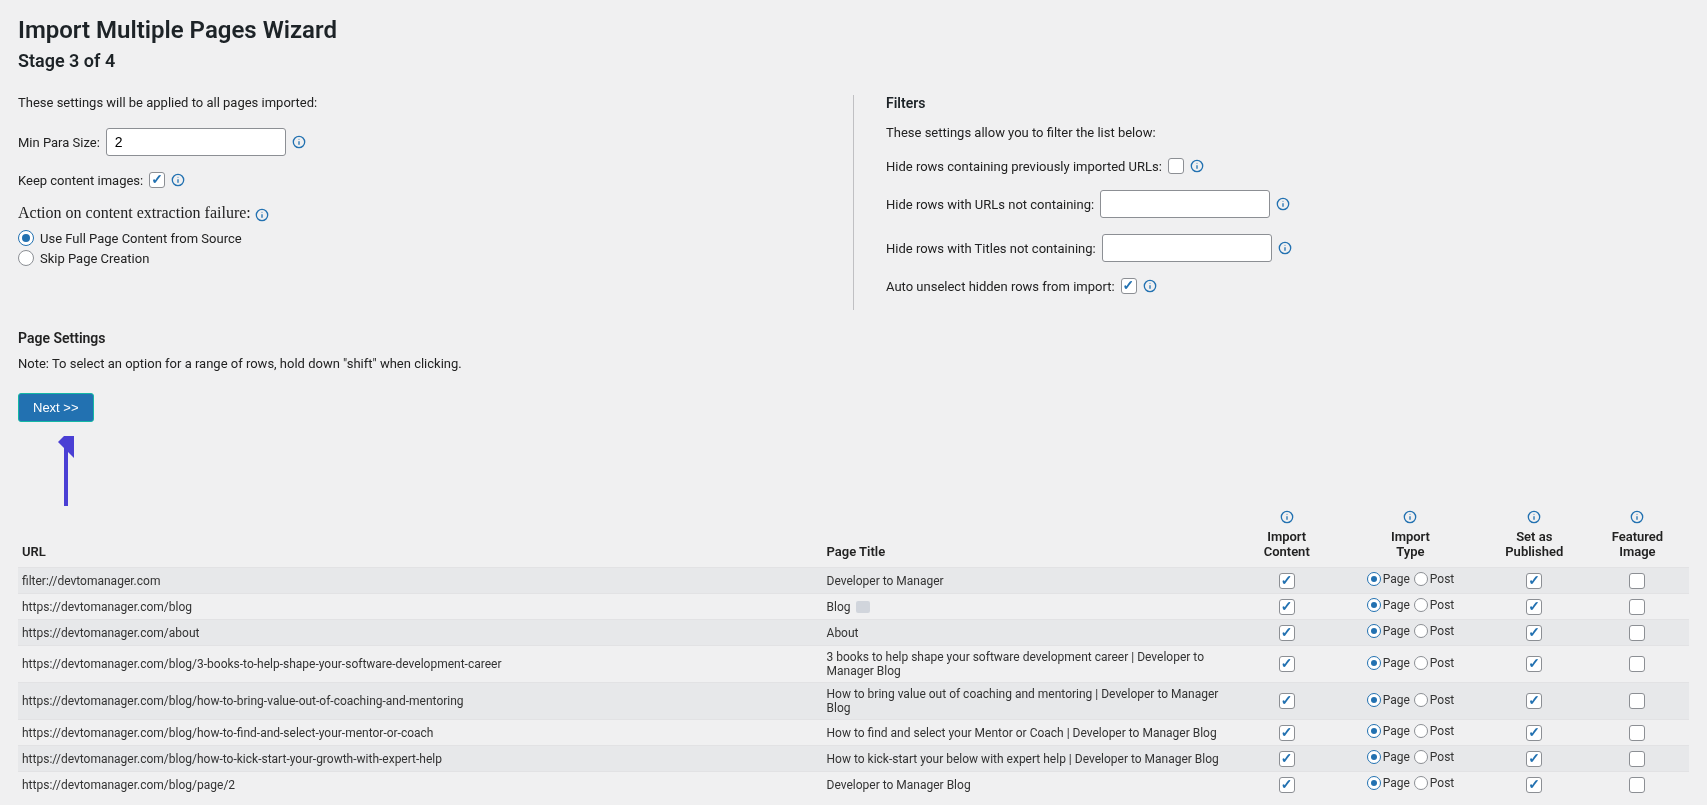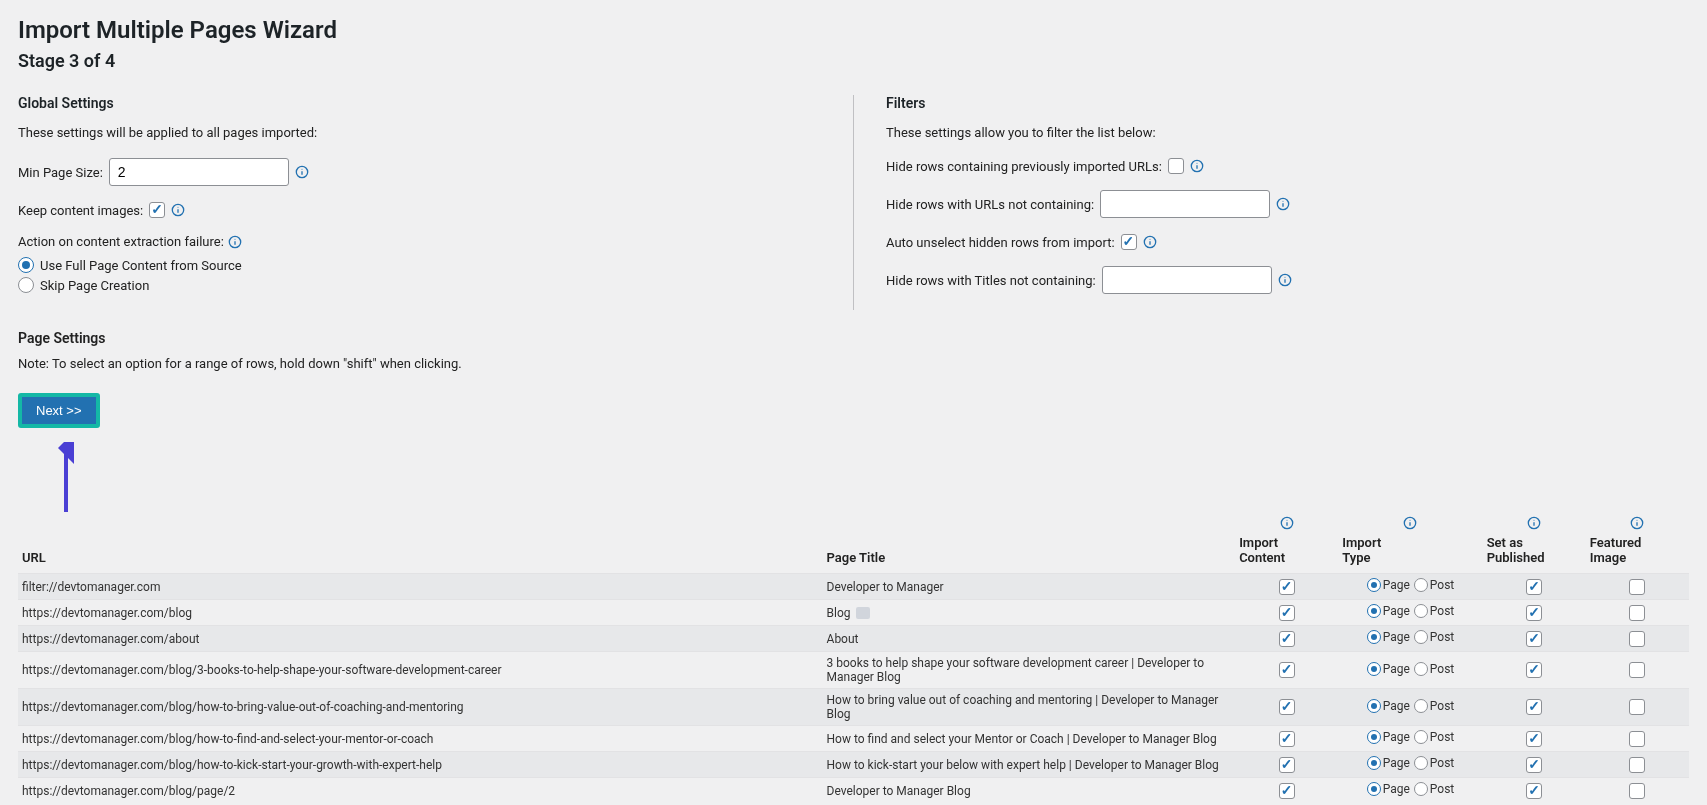--- a/index.html
+++ b/index.html
@@ -92,25 +92,26 @@
     content: "✓";
     position: absolute;
     left: 1px;
     top: -2px;
     font-size: 14px;
     font-weight: 900;
     color: #2271b1;
   }
   .radio-group { margin-bottom: 16px; }
   .radio-group-label {
-    font-size: 13px;
+    font-size: 16px;
     margin-bottom: 8px;
     display: flex;
     align-items: flex-end;
     gap: 4px;
+    font-family: Liberation Serif, serif;
   }
   .radio-row {
     display: flex;
     align-items: center;
     gap: 6px;
     margin-bottom: 4px;
   }
   input[type="radio"].rb {
     appearance: none;
     width: 16px;
@@ -140,21 +141,21 @@
     font-weight: 600;
     margin: 12px 0 10px 0;
   }
   .page-settings-note {
     font-size: 13px;
     margin: 0 0 22px 0;
   }
   .next-btn {
     background: #2271b1;
     color: #fff;
-    border: 4px solid #14b8a6;
+    border: 1px solid #14b8a6;
     border-radius: 3px;
     padding: 6px 14px;
     font-size: 13px;
     cursor: pointer;
     margin-bottom: 18px;
   }
   .annotation-arrow {
     position: relative;
     height: 70px;
     margin-left: 28px;
@@ -168,21 +169,21 @@
     table-layout: fixed;
     margin-top: 0;
   }
   table.data-table thead th {
     text-align: left;
     font-weight: 600;
     font-size: 13px;
     padding: 4px 4px 8px 4px;
     vertical-align: bottom;
   }
-  table.data-table thead th.col-center { }
+  table.data-table thead th.col-center { text-align: center; }
   table.data-table thead th .th-info {
     display: block;
     text-align: center;
     margin-bottom: 2px;
   }
   table.data-table tbody td {
     padding: 4px 4px;
     font-size: 12px;
     color: #333;
     border-top: 1px solid #e2e2e4;
@@ -242,25 +243,24 @@
 </head>
 <body>
 
 
 
 <h1 class="page-title">Import Multiple Pages Wizard</h1>
 <h2 class="page-sub">Stage 3 of 4</h2>
 
 <div class="two-col">
   <div class="col-left">
-    <div class="section-heading">Global Settings</div>
     <div class="section-desc">These settings will be applied to all pages imported:</div>
 
     <div class="field-row">
-      <label class="inline-label">Min Page Size:</label>
+      <label class="inline-label">Min Para Size:</label>
       <input type="text" class="text-input" value="2" style="">
       <span class="info-icon">
         <svg viewBox="0 0 16 16" fill="none" stroke="currentColor" stroke-width="1.5">
             <circle cx="8" cy="8" r="6.5"></circle>
             <line x1="8" y1="7" x2="8" y2="11"></line>
             <circle cx="8" cy="4.8" r="0.6" fill="currentColor" stroke="none"></circle>
           </svg>
       </span>
     </div>
 
@@ -322,34 +322,34 @@
       <span class="info-icon">
         <svg viewBox="0 0 16 16" fill="none" stroke="currentColor" stroke-width="1.5">
             <circle cx="8" cy="8" r="6.5"></circle>
             <line x1="8" y1="7" x2="8" y2="11"></line>
             <circle cx="8" cy="4.8" r="0.6" fill="currentColor" stroke="none"></circle>
           </svg>
       </span>
     </div>
 
     <div class="field-row">
-      <label class="inline-label">Auto unselect hidden rows from import:</label>
-      <input type="checkbox" class="cb" checked="" style="">
+      <label class="inline-label">Hide rows with Titles not containing:</label>
+      <input type="text" class="text-input filter-input" value="" style="">
       <span class="info-icon">
         <svg viewBox="0 0 16 16" fill="none" stroke="currentColor" stroke-width="1.5">
             <circle cx="8" cy="8" r="6.5"></circle>
             <line x1="8" y1="7" x2="8" y2="11"></line>
             <circle cx="8" cy="4.8" r="0.6" fill="currentColor" stroke="none"></circle>
           </svg>
       </span>
     </div>
 
     <div class="field-row">
-      <label class="inline-label">Hide rows with Titles not containing:</label>
-      <input type="text" class="text-input filter-input" value="" style="">
+      <label class="inline-label">Auto unselect hidden rows from import:</label>
+      <input type="checkbox" class="cb" checked="" style="">
       <span class="info-icon">
         <svg viewBox="0 0 16 16" fill="none" stroke="currentColor" stroke-width="1.5">
             <circle cx="8" cy="8" r="6.5"></circle>
             <line x1="8" y1="7" x2="8" y2="11"></line>
             <circle cx="8" cy="4.8" r="0.6" fill="currentColor" stroke="none"></circle>
           </svg>
       </span>
     </div>
   </div>
 </div>

